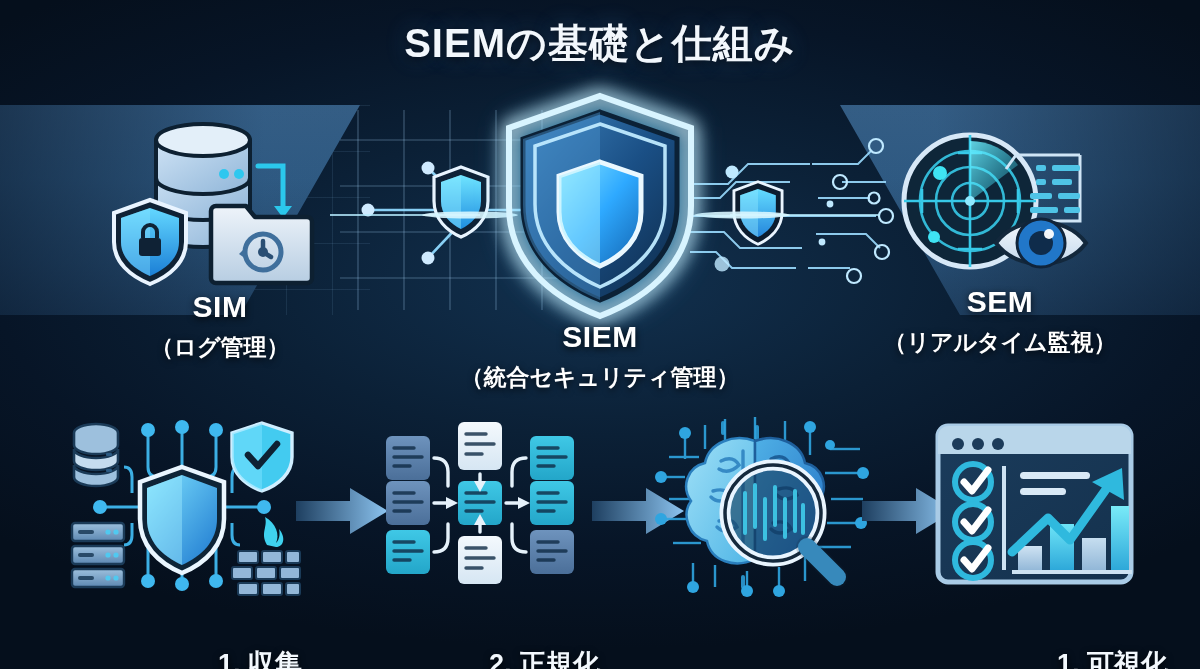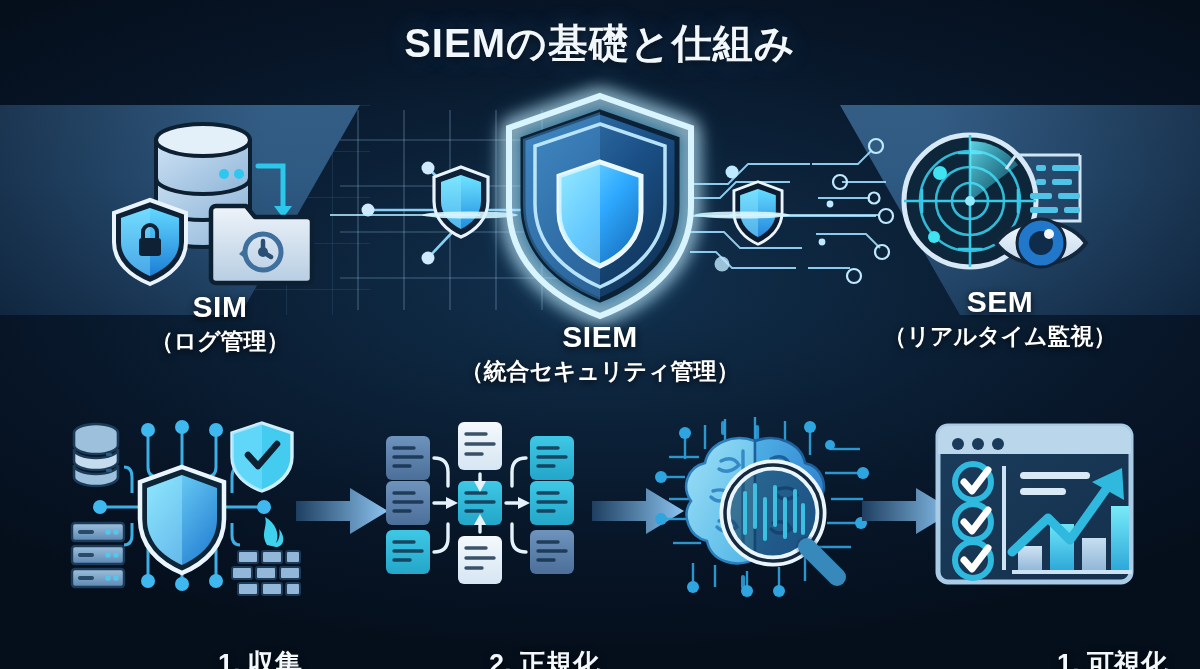--- a/index.html
+++ b/index.html
@@ -47,21 +47,21 @@
   }
   #grid-left{left:240px;width:130px;clip-path:polygon(0 100%,120px 0,130px 0,130px 100%);}
   
   .ic{position:absolute;}
   .lbl{
     position:absolute;text-align:center;color:#ffffff;
     text-shadow:0 2px 7px rgba(0,0,0,.8);
     z-index:35;
   }
   .lbl .big{display:block;font-size:30px;font-weight:bold;letter-spacing:.5px;}
-  .lbl .sub{display:block;font-size:23px;font-weight:bold;margin-top:2px;}
+  .lbl .sub{display:block;font-size:23px;font-weight:bold;margin-top:8px;}
   .step-lbl{
     position:absolute;text-align:right;color:#f3f8fd;
     font-size:27px;font-weight:bold;
     text-shadow:0 2px 7px rgba(0,0,0,.85);
     z-index:35;
     margin-top:46px;
   }
   svg{display:block;overflow:visible;}
 </style>
 </head>

